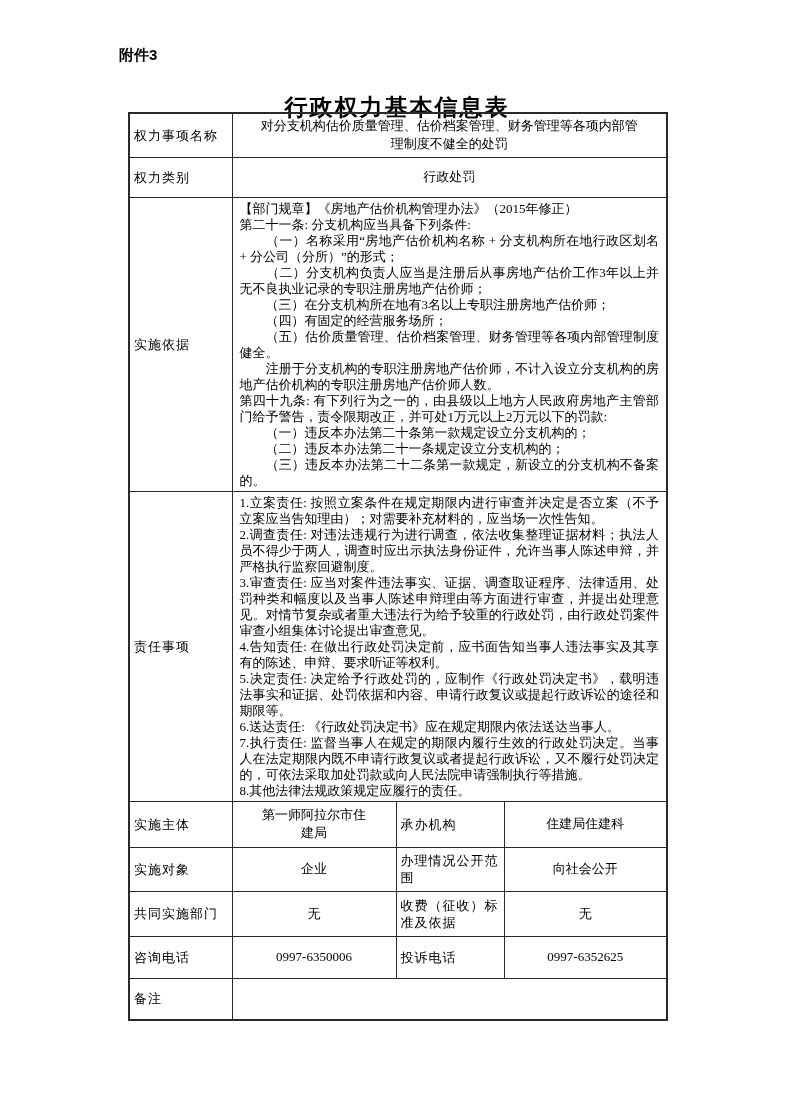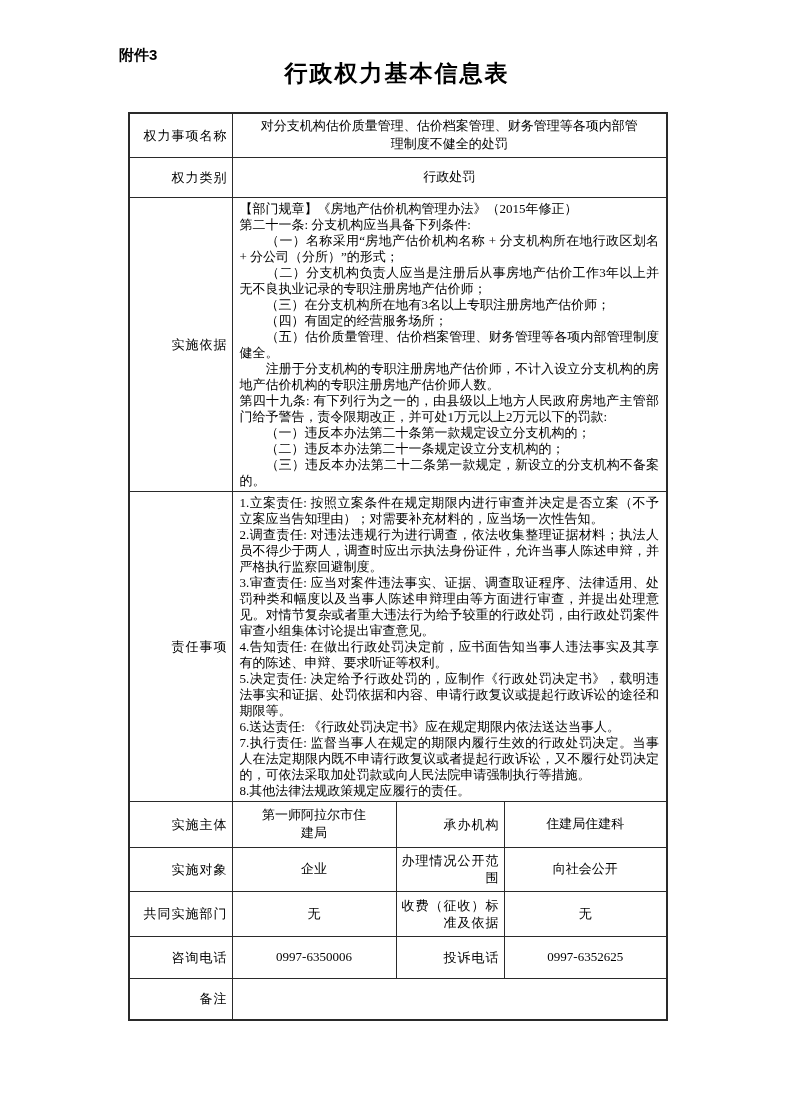--- a/index.html
+++ b/index.html
@@ -16,21 +16,21 @@
   .attachment {
     position: absolute;
     left: 119px;
     top: 46px;
     font-family: "Liberation Sans", "DejaVu Sans", sans-serif;
     font-weight: bold;
     font-size: 15px;
   }
   .title {
     position: absolute;
-    top: 58px;
+    top: 92px;
     left: 0;
     right: 0;
     margin: 0;
     text-align: center;
     font-size: 23px;
     font-weight: bold;
     letter-spacing: 2px;
   }
   table.info-table {
     position: absolute;
@@ -41,21 +41,21 @@
     table-layout: fixed;
     border: 2px solid #2a2a2a;
   }
   table.info-table td {
     border: 1.5px solid #2a2a2a;
     font-size: 13px;
     color: #000000;
     overflow: hidden;
   }
   td.lbl {
-    text-align: right;
+    text-align: left;
     vertical-align: middle;
     letter-spacing: 1px;
     padding: 2px 4px;
     line-height: 17px;
   }
   td.val {
     text-align: center;
     vertical-align: middle;
     padding: 2px 24px;
     line-height: 18px;

